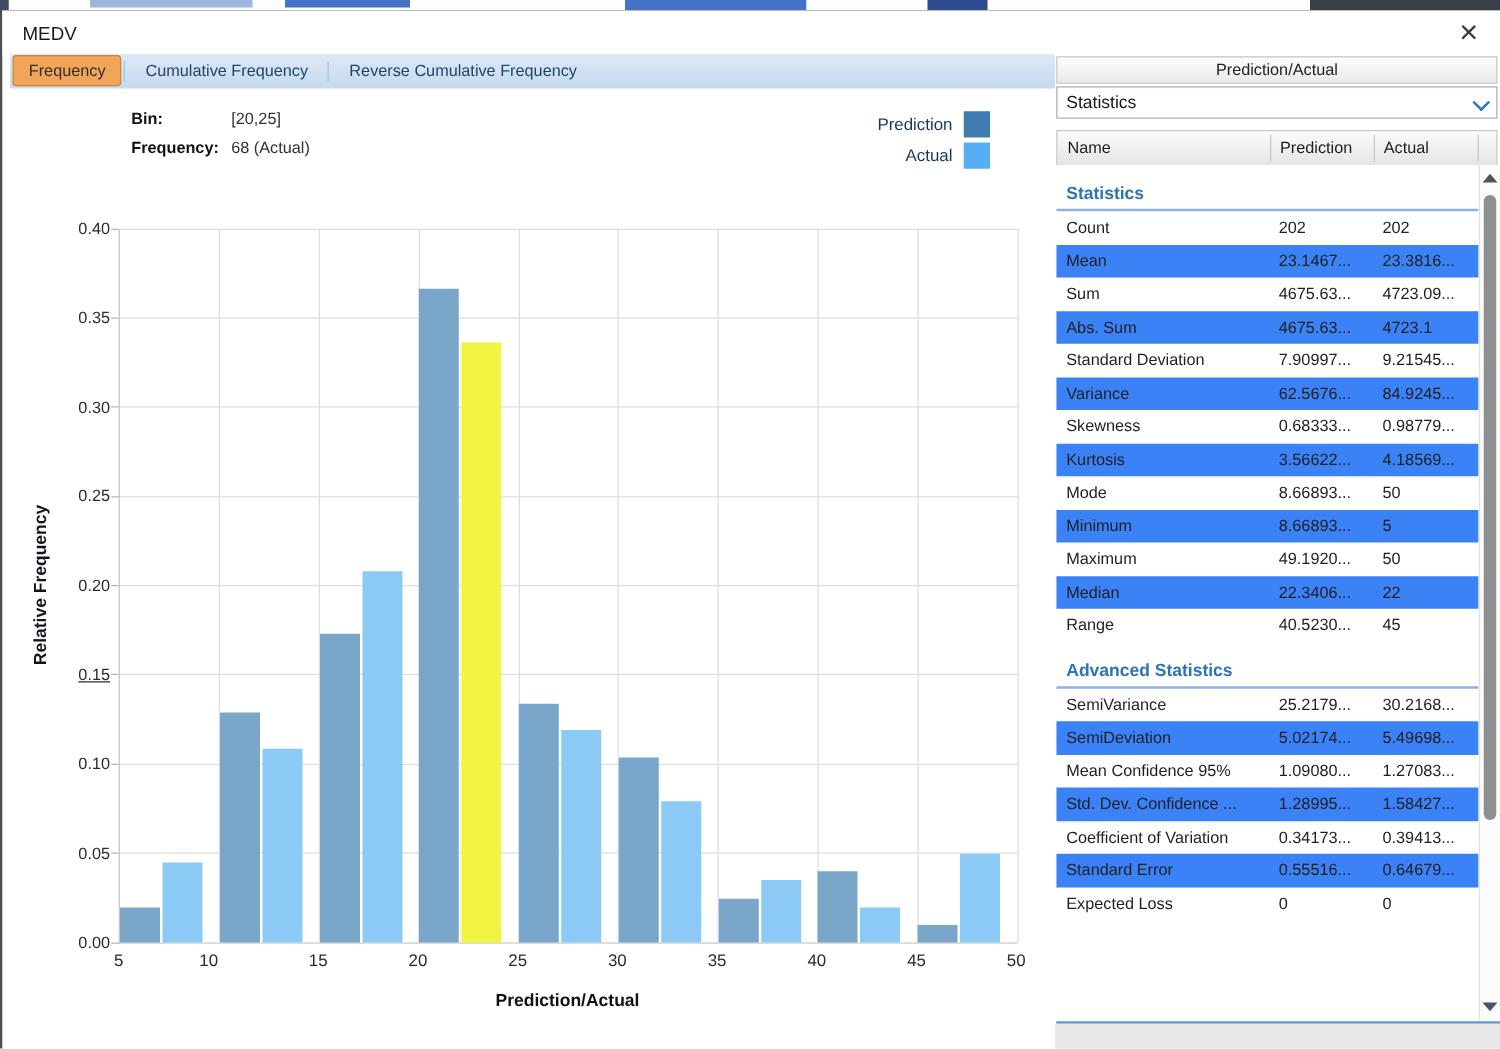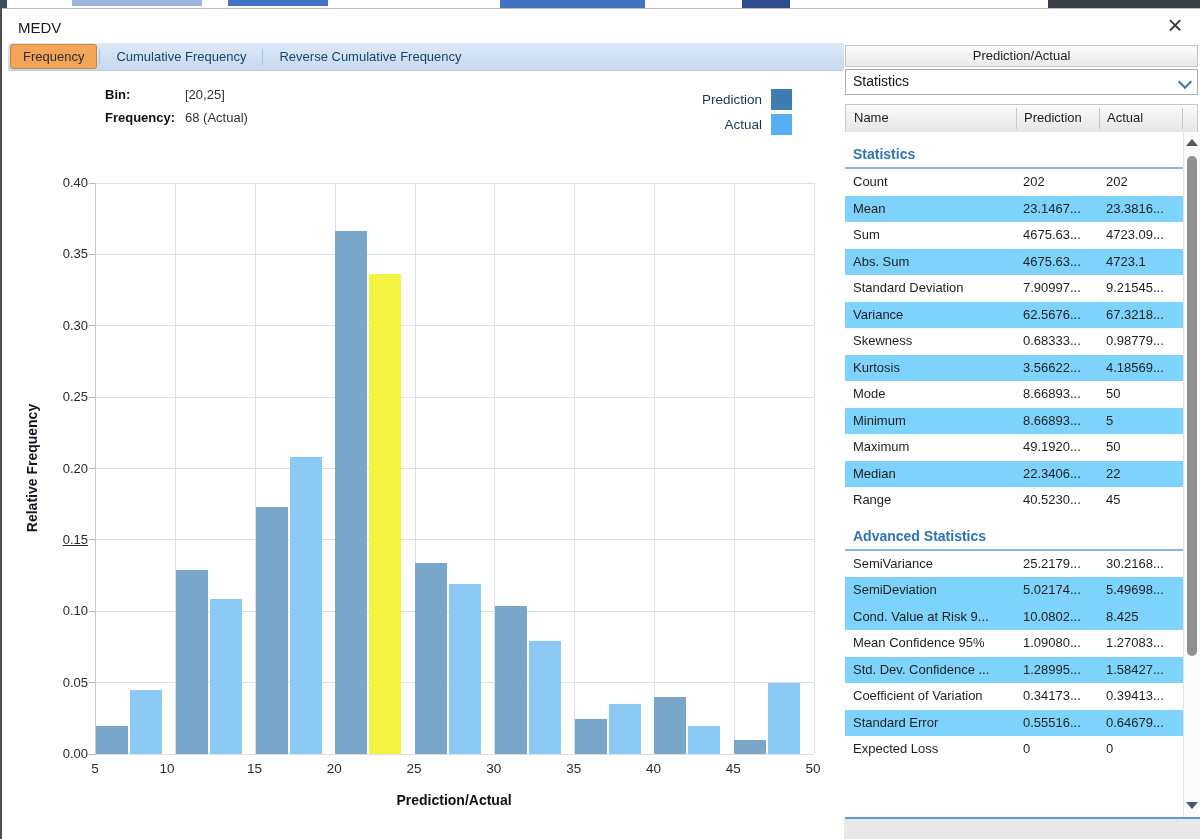--- a/index.html
+++ b/index.html
@@ -71,21 +71,21 @@
     border-bottom:2px solid #2e75b6;transform:rotate(45deg);}
   .colheader{position:absolute;left:843px;top:95px;width:351px;height:27px;
     background:linear-gradient(180deg,#fbfbfb,#e5e5e5);border:1px solid #c6c6c6;}
   .colheader .colcell{position:absolute;top:5px;font-size:13px;color:#1c1c1c;}
   .colsep{position:absolute;top:3px;width:1px;height:21px;background:#c6c6c6;}
 
   .table-body{position:absolute;left:843px;top:123px;width:338px;height:685px;background:#fff;overflow:hidden;}
   .section-title{position:relative;height:24px;margin-top:11px;border-bottom:2px solid #8ab4e8;
     font-size:14px;font-weight:bold;color:#2e74b5;padding-left:8px;line-height:22px;}
   .trow{position:relative;height:26.5px;}
-  .trow.alt{background:#7dd3fc;}
+  .trow.alt{background:#3b82f6;}
   .tcell{position:absolute;top:5px;font-size:13px;color:#1f1f1f;white-space:nowrap;}
   .tcell.c0{left:8px;width:162px;overflow:hidden;}
   .tcell.c1{left:178px;width:78px;}
   .tcell.c2{left:261px;width:72px;}
 
   
   .scrollbar{position:absolute;left:1181px;top:123px;width:17px;height:685px;background:#fbfbfb;
     border-left:1px solid #e3e3e3;}
   .arrow-up{position:absolute;left:2px;top:7px;width:0;height:0;
     border-left:6px solid transparent;border-right:6px solid transparent;border-bottom:7px solid #555;}
@@ -250,21 +250,21 @@
           <div class="tcell c2">4723.1</div>
         </div>
         <div class="trow">
           <div class="tcell c0">Standard Deviation</div>
           <div class="tcell c1">7.90997...</div>
           <div class="tcell c2">9.21545...</div>
         </div>
         <div class="trow alt">
           <div class="tcell c0">Variance</div>
           <div class="tcell c1">62.5676...</div>
-          <div class="tcell c2">67.3218...</div>
+          <div class="tcell c2">84.9245...</div>
         </div>
         <div class="trow">
           <div class="tcell c0">Skewness</div>
           <div class="tcell c1">0.68333...</div>
           <div class="tcell c2">0.98779...</div>
         </div>
         <div class="trow alt">
           <div class="tcell c0">Kurtosis</div>
           <div class="tcell c1">3.56622...</div>
           <div class="tcell c2">4.18569...</div>
@@ -297,25 +297,20 @@
         <div class="section-title">Advanced Statistics</div>
         <div class="trow">
           <div class="tcell c0">SemiVariance</div>
           <div class="tcell c1">25.2179...</div>
           <div class="tcell c2">30.2168...</div>
         </div>
         <div class="trow alt">
           <div class="tcell c0">SemiDeviation</div>
           <div class="tcell c1">5.02174...</div>
           <div class="tcell c2">5.49698...</div>
-        </div>
-        <div class="trow alt">
-          <div class="tcell c0">Cond. Value at Risk 9...</div>
-          <div class="tcell c1">10.0802...</div>
-          <div class="tcell c2">8.425</div>
         </div>
         <div class="trow">
           <div class="tcell c0">Mean Confidence 95%</div>
           <div class="tcell c1">1.09080...</div>
           <div class="tcell c2">1.27083...</div>
         </div>
         <div class="trow alt">
           <div class="tcell c0">Std. Dev. Confidence ...</div>
           <div class="tcell c1">1.28995...</div>
           <div class="tcell c2">1.58427...</div>

